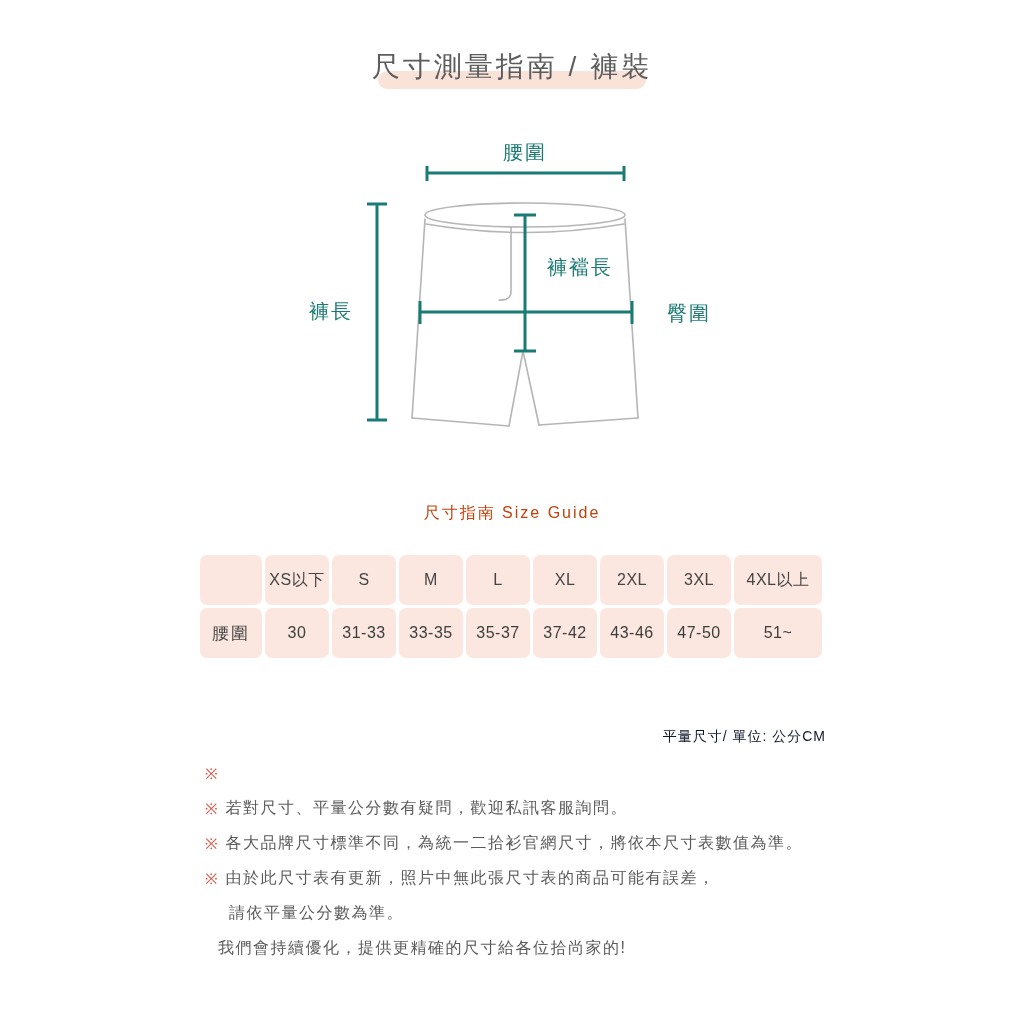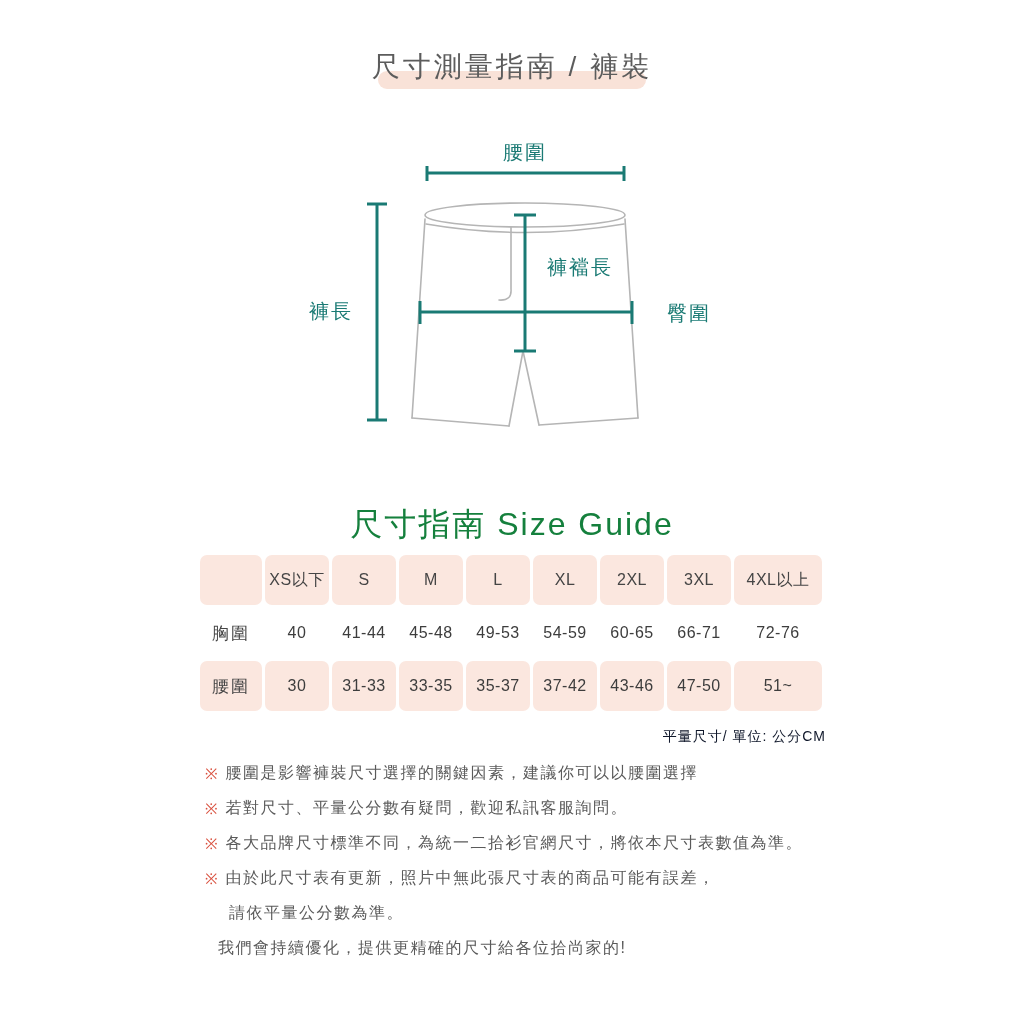--- a/index.html
+++ b/index.html
@@ -16,21 +16,21 @@
   .page-title{
     position:relative;z-index:1;margin:0;font-size:28px;font-weight:500;
     color:#5c5c5c;letter-spacing:3px;
   }
   
   .diagram{position:absolute;left:280px;top:126px;}
   .diagram text{font-family:"Liberation Sans",sans-serif;}
   
   .section-heading{
     position:absolute;top:503px;left:0;width:100%;text-align:center;margin:0;
-    font-size:32px;font-weight:500;color:#15803d;letter-spacing:2px;
+    font-size:16px;font-weight:500;color:#c2410c;letter-spacing:2px;
   }
   
   .size-table{
     position:absolute;left:197px;top:552px;
     border-collapse:separate;border-spacing:3px;table-layout:fixed;
   }
   .size-table col.c-label{width:62px;}
   .size-table col.c-size{width:64px;}
   .size-table col.c-last{width:88px;}
   .size-table th,.size-table td{
@@ -131,51 +131,39 @@
           <th class="hcell">S</th>
           <th class="hcell">M</th>
           <th class="hcell">L</th>
           <th class="hcell">XL</th>
           <th class="hcell">2XL</th>
           <th class="hcell">3XL</th>
           <th class="hcell">4XL以上</th>
         </tr>
       </thead>
     <tbody>
-        <tr class="row-white">
-          <th class="row-label">胸圍</th>
-          <td>40</td>
-          <td>41-44</td>
-          <td>45-48</td>
-          <td>49-53</td>
-          <td>54-59</td>
-          <td>60-65</td>
-          <td>66-71</td>
-          <td>72-76</td>
-        </tr>
         <tr class="row-pink">
           <th class="row-label">腰圍</th>
           <td>30</td>
           <td>31-33</td>
           <td>33-35</td>
           <td>35-37</td>
           <td>37-42</td>
           <td>43-46</td>
           <td>47-50</td>
           <td>51~</td>
         </tr>
       </tbody>
   </table>
 
   <div class="unit-note">平量尺寸/  單位: 公分CM</div>
 
   <div class="notes">
       <div class="note-line">
         <span class="note-marker">※</span>
-        <span class="note-text">腰圍是影響褲裝尺寸選擇的關鍵因素，建議你可以以腰圍選擇</span>
       </div>
       <div class="note-line">
         <span class="note-marker">※</span>
         <span class="note-text">若對尺寸、平量公分數有疑問，歡迎私訊客服詢問。</span>
       </div>
       <div class="note-line">
         <span class="note-marker">※</span>
         <span class="note-text">各大品牌尺寸標準不同，為統一二拾衫官網尺寸，將依本尺寸表數值為準。</span>
       </div>
       <div class="note-line">

